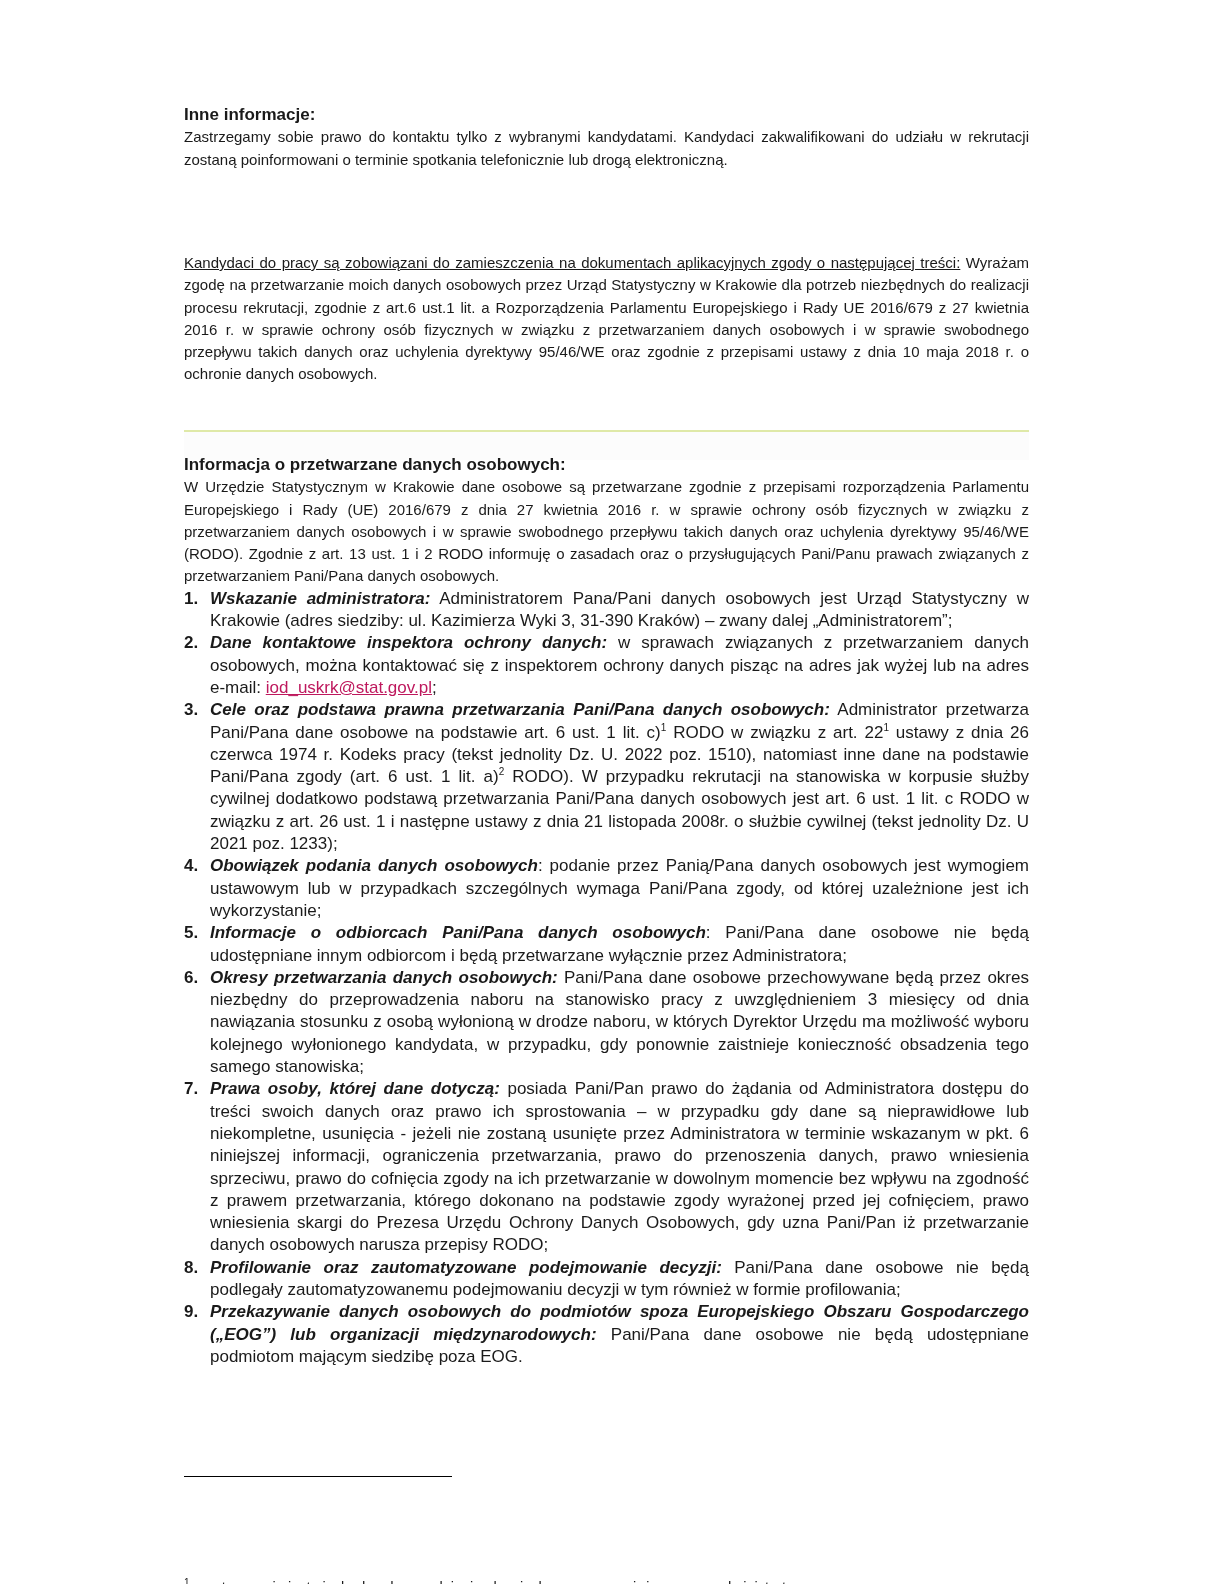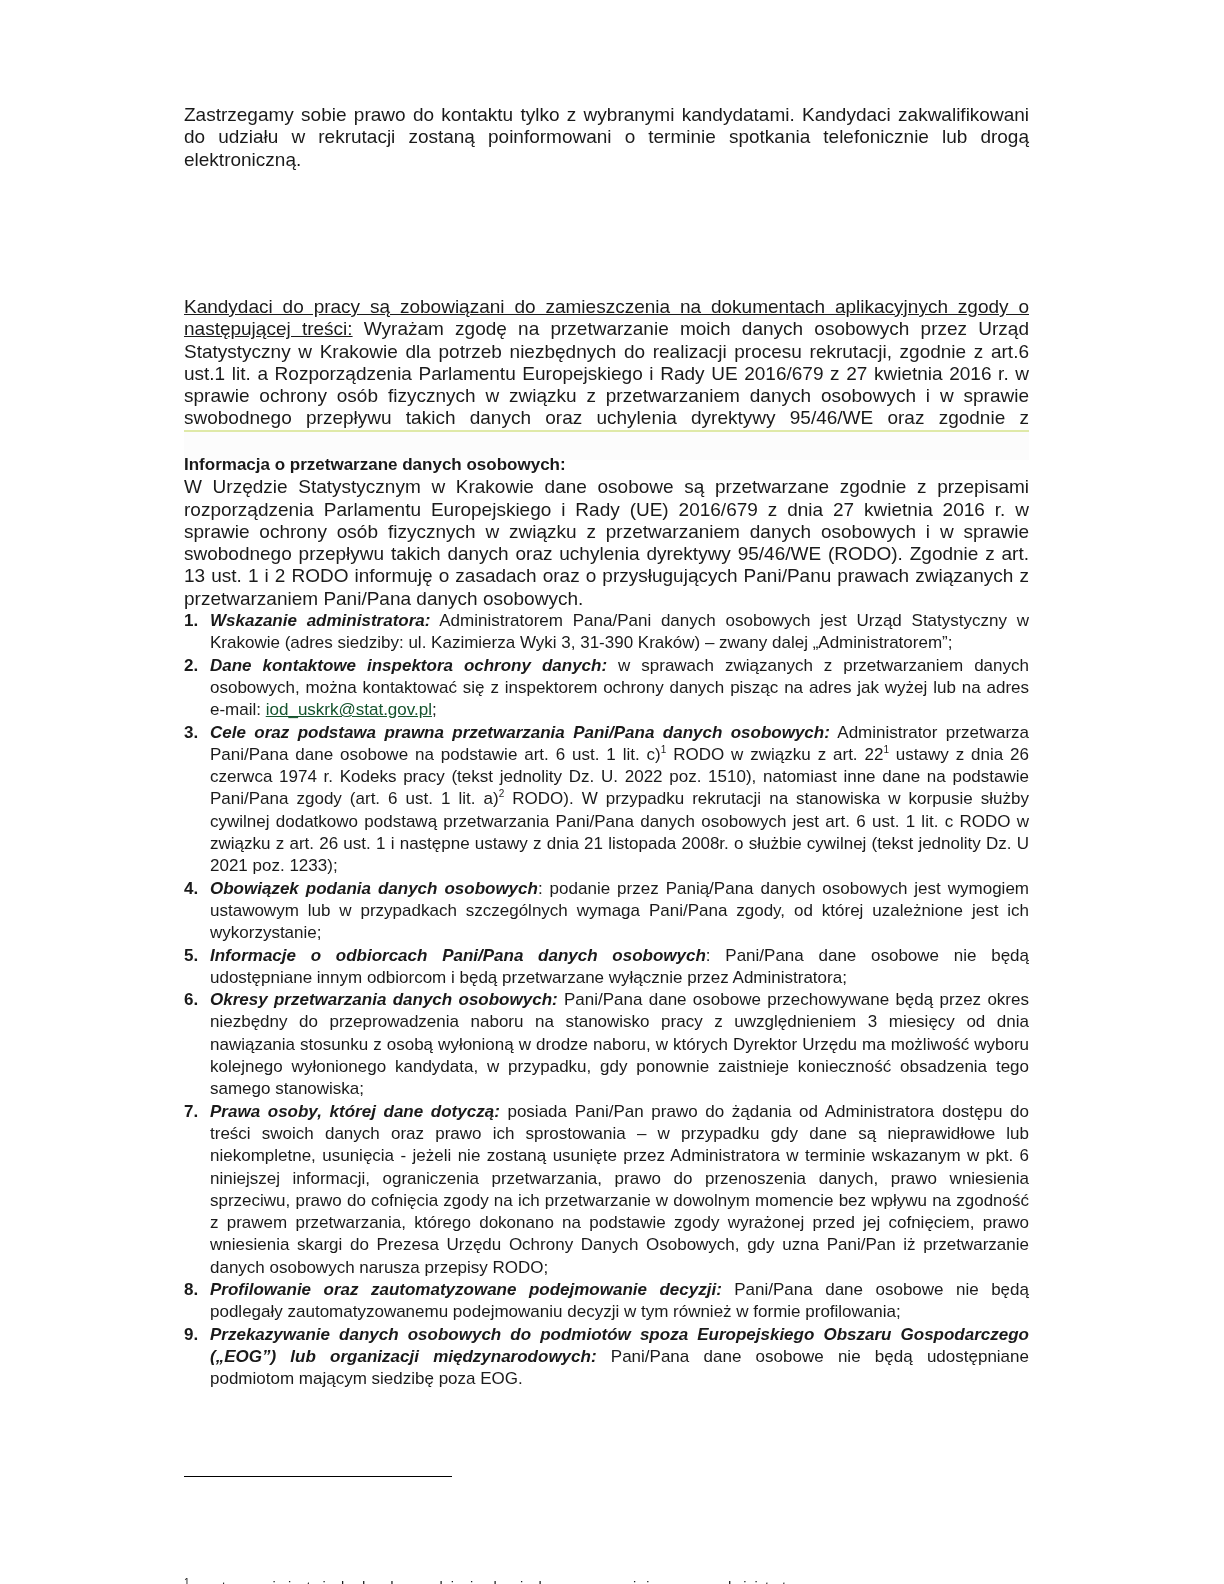--- a/index.html
+++ b/index.html
@@ -1,42 +1,43 @@
 <!DOCTYPE html>
 <html><head>
 <meta charset="utf-8">
 <style>
   html, body { margin: 0; padding: 0; background: #ffffff; }
   body { width: 1224px; height: 1584px; position: relative; overflow: hidden;
          font-family: "Liberation Sans", sans-serif; color: #1a1a1a; }
   .page { position: absolute; left: 184px; top: 104px; width: 845px; }
-  .p { font-size: 19px; line-height: 22.3px; text-align: justify; margin: 0; }
+  .p { font-size: 15px; line-height: 22.3px; text-align: justify; margin: 0; }
   .bold { font-weight: bold; font-style: italic; }
   .u { text-decoration: underline; }
   h3 { font-size: 17px; line-height: 22.3px; font-weight: bold; margin: 0; }
   .sec1 { position: absolute; top: 0; }
-  .sec2 { position: absolute; top: 148px; width: 845px; margin-top: 44px; }
+  .sec2 { position: absolute; top: 148px; width: 845px; }
   .rule { position: absolute; top: 326px; left: 0; width: 845px; height: 2px; background: #dfe9a8; }
   .shade { position: absolute; top: 328px; left: 0; width: 845px; height: 28px; background: #fcfcfc; }
   .sec3 { position: absolute; top: 350px; width: 845px; }
   ol { margin: 0; padding: 0; list-style: none; }
   ol li { position: relative; padding-left: 26px; font-size: 17px; line-height: 22.3px; text-align: justify; }
   ol li .num { position: absolute; left: 0; top: 0; font-weight: bold; }
-  a.link { color: #14532d; text-decoration: underline; }
+  a.link { color: #be185d; text-decoration: underline; }
   sup { font-size: 10px; line-height: 0; }
   .fn-rule { position: absolute; left: 184px; top: 1476px; width: 268px; height: 1px; background: #000; }
   .footnotes { position: absolute; left: 184px; top: 1576px; width: 820px; font-size: 14.5px; line-height: 22px; }
   .footnotes p { margin: 0; }
 </style>
 </head>
 <body>
 
 <div class="page">
 
   <div class="sec1">
+    <h3>Inne informacje:</h3>
     <p class="p">Zastrzegamy sobie prawo do kontaktu tylko z wybranymi kandydatami. Kandydaci zakwalifikowani do udziału w rekrutacji zostaną poinformowani o terminie spotkania telefonicznie lub drogą elektroniczną.</p>
   </div>
 
   <div class="sec2">
     <p class="p"><span class="u">Kandydaci do pracy są zobowiązani do zamieszczenia na dokumentach aplikacyjnych zgody o następującej treści:</span><span> Wyrażam zgodę na przetwarzanie moich danych osobowych przez Urząd Statystyczny w Krakowie dla potrzeb niezbędnych do realizacji procesu rekrutacji, zgodnie z art.6 ust.1 lit. a Rozporządzenia Parlamentu Europejskiego i Rady UE 2016/679 z 27 kwietnia 2016 r. w sprawie ochrony osób fizycznych w związku z przetwarzaniem danych osobowych i w sprawie swobodnego przepływu takich danych oraz uchylenia dyrektywy 95/46/WE oraz zgodnie z przepisami ustawy z dnia 10 maja 2018 r. o ochronie danych osobowych.</span></p>
   </div>
 
   <div class="rule"></div>
   <div class="shade"></div>
 

